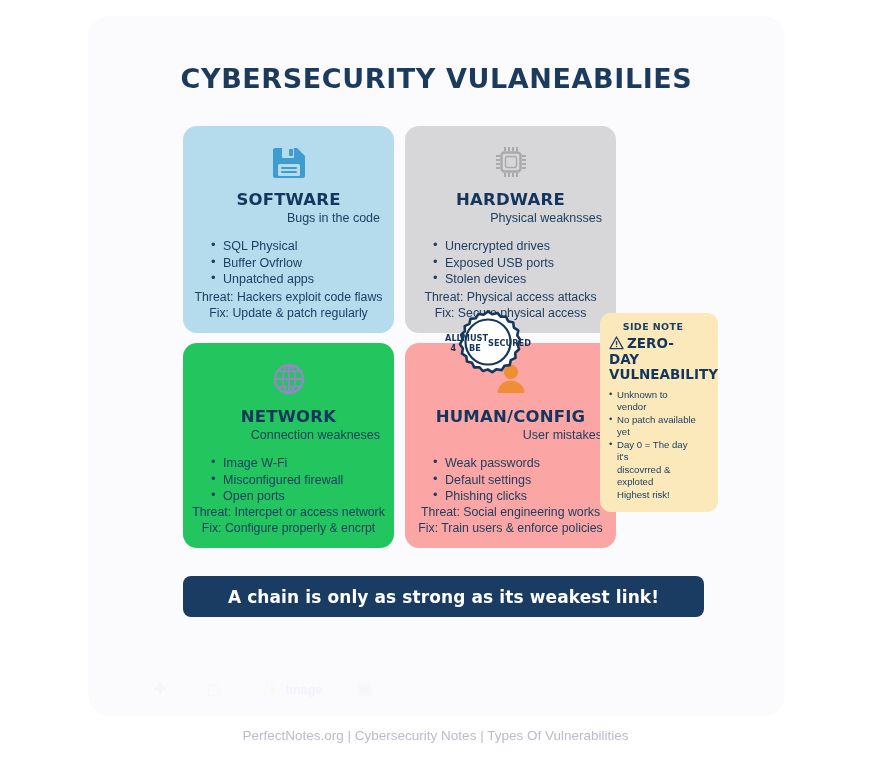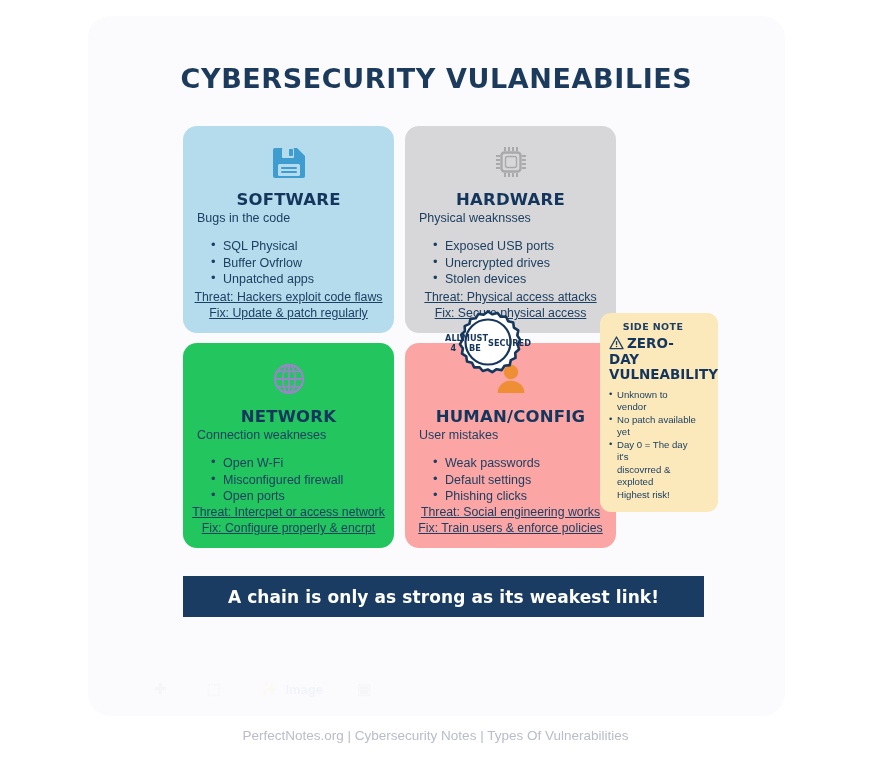--- a/index.html
+++ b/index.html
@@ -89,21 +89,21 @@
   .card-title {
     text-align: center;
     font-family: "DejaVu Sans", sans-serif;
     font-weight: bold;
     font-size: 16.5px;
     color: #14365c;
     margin-top: 6px;
     letter-spacing: 0.2px;
   }
   .card-subtitle {
-    text-align: left;
+    text-align: right;
     font-size: 12.5px;
     color: #1d3f61;
     margin-top: 2px;
   }
 
   .bullets {
     margin: 13px 0 0 0;
     padding: 0 0 0 14px;
     list-style: none;
   }
@@ -129,21 +129,20 @@
     right: 0;
     bottom: 12px;
     text-align: center;
     padding: 0 6px;
   }
   .card-footnotes div {
     font-size: 12.3px;
     color: #1d3f61;
     line-height: 16px;
     white-space: nowrap;
-    text-decoration: underline;
   }
 
   
   .seal {
     position: absolute;
     left: 367px;
     top: 294px;
     width: 66px;
     height: 66px;
     z-index: 8;
@@ -221,21 +220,21 @@
   .side-note li.no-bullet::before { content: ""; }
 
   
   .banner {
     position: absolute;
     left: 95px;
     top: 560px;
     width: 521px;
     height: 41px;
     background: #1a3c63;
-    border-radius: 0;
+    border-radius: 8px;
     display: flex;
     align-items: center;
     justify-content: center;
   }
   .banner-text {
     font-family: "DejaVu Sans", sans-serif;
     font-weight: bold;
     font-size: 17px;
     color: #ffffff;
     letter-spacing: 0.1px;
@@ -337,22 +336,22 @@
                 <rect x="31" y="13" width="4" height="2"></rect>
                   <rect x="31" y="17" width="4" height="2"></rect>
                 <rect x="31" y="21" width="4" height="2"></rect>
                   <rect x="31" y="25" width="4" height="2"></rect>
               </g>
             </svg>
           </div>
           <div class="card-title">HARDWARE</div>
           <div class="card-subtitle">Physical weaknsses</div>
           <ul class="bullets">
+            <li>Unercrypted drives</li>
             <li>Exposed USB ports</li>
-            <li>Unercrypted drives</li>
             <li>Stolen devices</li>
           </ul>
           <div class="card-footnotes">
             <div>Threat: Physical access attacks</div>
             <div>Fix: Secure physical access</div>
           </div>
         </div>
 
         <div class="card card-network">
           <div class="card-icon">
@@ -360,21 +359,21 @@
               <circle cx="19" cy="19" r="14" fill="none" stroke="#9488c4" stroke-width="2.4"></circle>
               <ellipse cx="19" cy="19" rx="6.2" ry="14" fill="none" stroke="#9488c4" stroke-width="2"></ellipse>
               <line x1="5" y1="19" x2="33" y2="19" stroke="#9488c4" stroke-width="2"></line>
               <path d="M8 11.3h22M8 26.7h22" fill="none" stroke="#9488c4" stroke-width="1.8"></path>
               <line x1="19" y1="5" x2="19" y2="33" stroke="#9488c4" stroke-width="2"></line>
             </svg>
           </div>
           <div class="card-title">NETWORK</div>
           <div class="card-subtitle">Connection weakneses</div>
           <ul class="bullets">
-            <li>Open W-Fi</li>
+            <li>Image W-Fi</li>
             <li>Misconfigured firewall</li>
             <li>Open ports</li>
           </ul>
           <div class="card-footnotes">
             <div>Threat: Intercpet or access network</div>
             <div>Fix: Configure properly &amp; encrpt</div>
           </div>
         </div>
 
         <div class="card card-human">

